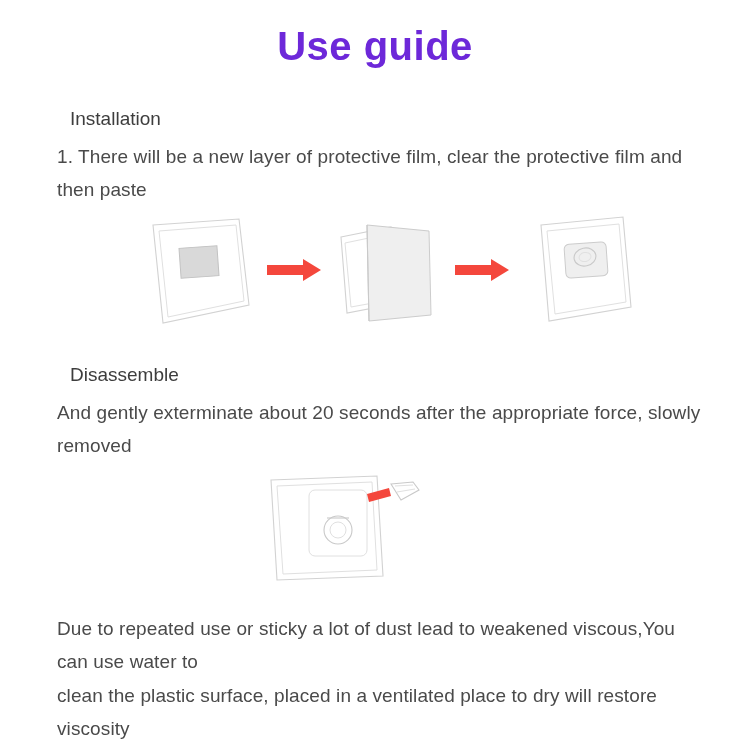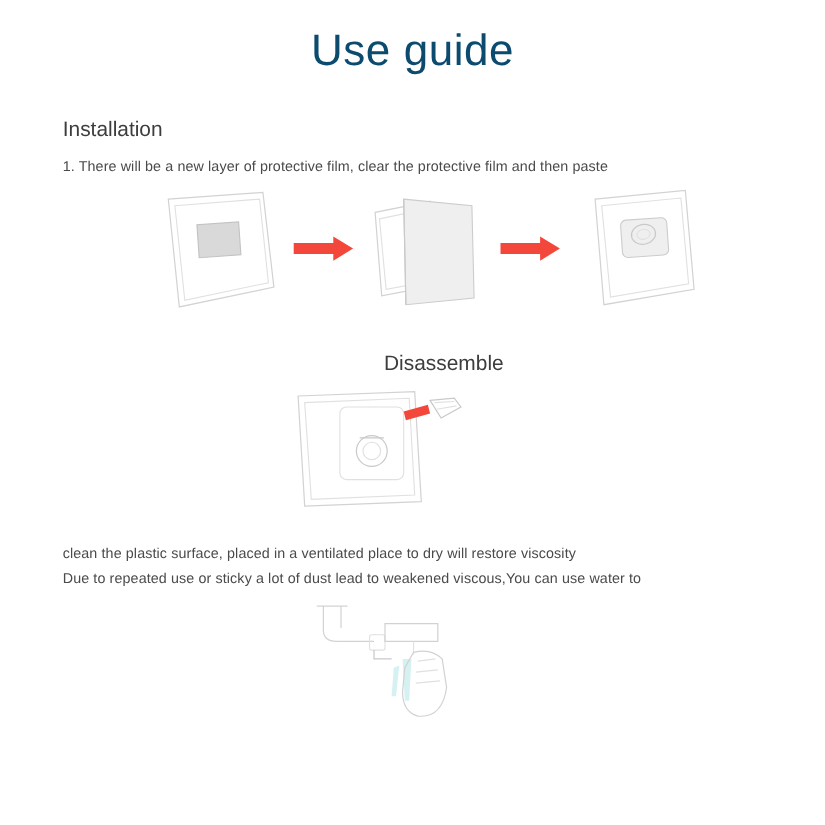--- a/index.html
+++ b/index.html
@@ -16,46 +16,46 @@
     position: relative;
   }
   .page {
     position: relative;
     width: 750px;
     height: 750px;
   }
   .title {
     text-align: center;
     font-size: 40px;
-    font-weight: normal;
-    color: #0c4a6e;
+    font-weight: bold;
+    color: #6d28d9;
     letter-spacing: 0.5px;
     margin: 22px 0 0 0;
     line-height: 1.2;
   }
   .section-heading {
     font-size: 19px;
     color: #3d3d3d;
     font-weight: normal;
-    margin: 0 0 10px 0;
+    margin: 0 0 10px 13px;
     padding-left: 57px;
   }
   .section-line {
-    font-size: 13px;
+    font-size: 19px;
     color: #4a4a4a;
     padding-left: 57px;
     padding-right: 44px;
     line-height: 1.75;
     letter-spacing: 0.1px;
   }
   .section {
     margin-top: 0;
   }
   #installation { margin-top: 38px; }
-  #disassemble { margin-top: 34px; text-align: center; }
+  #disassemble { margin-top: 34px; }
   #cleaning    { margin-top: 30px; }
 
   .figure {
     width: 750px;
     display: flex;
     justify-content: center;
     align-items: center;
   }
   #install-figure { margin-top: 8px; }
   #disassemble-figure { margin-top: 10px; }
@@ -111,20 +111,21 @@
           <rect class="film-light" x="46" y="28" width="42" height="34" rx="5" transform="rotate(-4 67 45)"></rect>
           <ellipse class="ln2" cx="66" cy="42" rx="11" ry="9" transform="rotate(-12 66 42)"></ellipse>
           <ellipse class="lnl" cx="66" cy="42" rx="6" ry="4.5" transform="rotate(-12 66 42)"></ellipse>
         </g>
       </svg>
     </div>
   </div>
 
   <div class="section" id="disassemble">
     <h2 class="section-heading">Disassemble</h2>
+    <div class="section-line">And gently exterminate about 20 seconds after the appropriate force, slowly removed</div>
 
     <div class="figure" id="disassemble-figure">
       <svg width="220" height="110" viewBox="0 0 220 110">
         <g>
           <path class="ln" d="M6 8 L112 4 L118 104 L12 108 Z"></path>
           <path class="lnl" d="M12 14 L107 10 L112 98 L18 102 Z"></path>
         </g>
         <g>
           <rect class="lnl" x="44" y="18" width="58" height="66" rx="6" fill="none" stroke="#d5d5d5"></rect>
           <circle class="ln2" cx="73" cy="58" r="14"></circle>
@@ -135,22 +136,22 @@
           <polygon class="arrow" points="2,14 24,8 26,16 4,22"></polygon>
           <path class="ln2" d="M26 4 L48 2 L54 10 L36 20 Z"></path>
           <path class="lnl" d="M30 6 L48 5"></path>
           <path class="lnl" d="M32 12 L50 9"></path>
         </g>
       </svg>
     </div>
   </div>
 
   <div class="section" id="cleaning">
+    <div class="section-line">Due to repeated use or sticky a lot of dust lead to weakened viscous,You can use water to</div>
     <div class="section-line">clean the plastic surface, placed in a ventilated place to dry will restore viscosity</div>
-    <div class="section-line">Due to repeated use or sticky a lot of dust lead to weakened viscous,You can use water to</div>
 
     <div class="figure" id="cleaning-figure">
       <svg width="190" height="120" viewBox="0 0 190 120">
         <g>
           <path class="ln" d="M14 2 L14 24 Q14 34 26 34 L60 34"></path>
           <path class="ln" d="M30 2 L30 22"></path>
           <path class="ln" d="M8 2 L36 2"></path>
           <rect class="lnl" x="56" y="28" width="14" height="14" rx="2" fill="#ffffff" stroke="#d2d2d2"></rect>
           <path class="ln2" d="M60 42 L60 50 L76 50"></path>
           <path class="ln" d="M70 18 L118 18 L118 34 L70 34 Z"></path>

